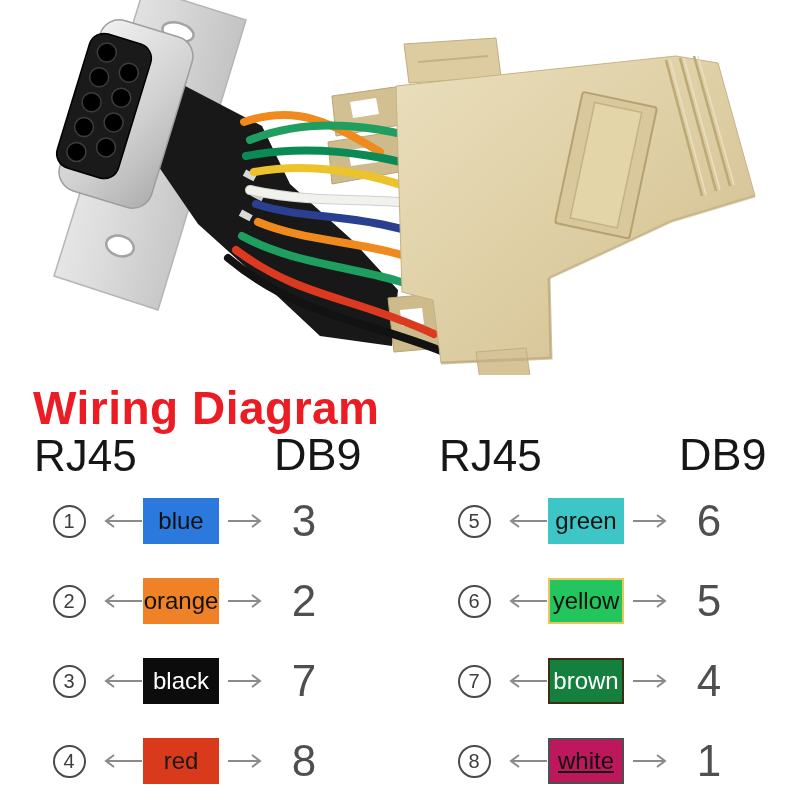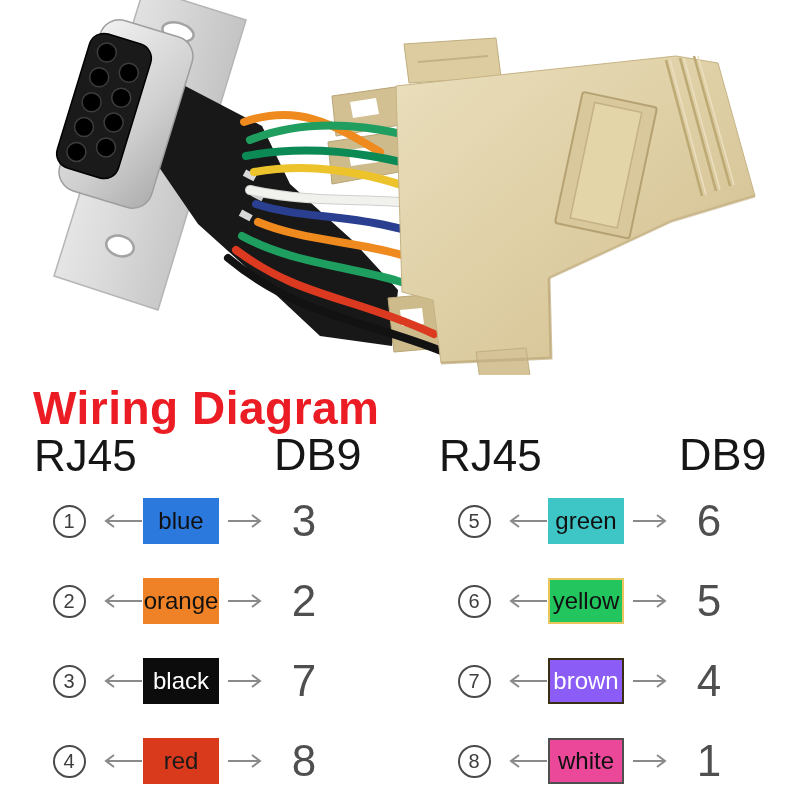--- a/index.html
+++ b/index.html
@@ -250,39 +250,39 @@
 
     <div class="row">
       <div class="cell-circle">
           <span class="pin-circle">7</span>
         </div>
       <div class="cell-arrow-left">
           <svg width="39" height="16" viewBox="0 0 39 16">
             <path d="M38 8 H3 M10 2 L2 8 L10 14" stroke="#8a8a8a" stroke-width="2" fill="none"></path>
           </svg>
         </div>
-      <div class="wire-box" style="background-color: #8b5cf6; color: rgb(255, 255, 255); border-color: rgb(58, 47, 18);">brown</div>
+      <div class="wire-box" style="background-color: #15803d; color: rgb(255, 255, 255); border-color: rgb(58, 47, 18);">brown</div>
       <div class="cell-arrow-right">
           <svg width="34" height="16" viewBox="0 0 34 16">
             <path d="M0 8 H31 M24 2 L32 8 L24 14" stroke="#8a8a8a" stroke-width="2" fill="none"></path>
           </svg>
         </div>
       <div class="cell-pin">4</div>
     </div>
 
     <div class="row">
       <div class="cell-circle">
           <span class="pin-circle">8</span>
         </div>
       <div class="cell-arrow-left">
           <svg width="39" height="16" viewBox="0 0 39 16">
             <path d="M38 8 H3 M10 2 L2 8 L10 14" stroke="#8a8a8a" stroke-width="2" fill="none"></path>
           </svg>
         </div>
-      <div class="wire-box" style="background-color: #ec4899; color: rgb(17, 17, 17); border-color: rgb(79, 79, 79);">white</div>
+      <div class="wire-box" style="background-color: #be185d; color: rgb(17, 17, 17); border-color: rgb(79, 79, 79); text-decoration: underline;">white</div>
       <div class="cell-arrow-right">
           <svg width="34" height="16" viewBox="0 0 34 16">
             <path d="M0 8 H31 M24 2 L32 8 L24 14" stroke="#8a8a8a" stroke-width="2" fill="none"></path>
           </svg>
         </div>
       <div class="cell-pin">1</div>
     </div>
   </div>
 </div>
 

